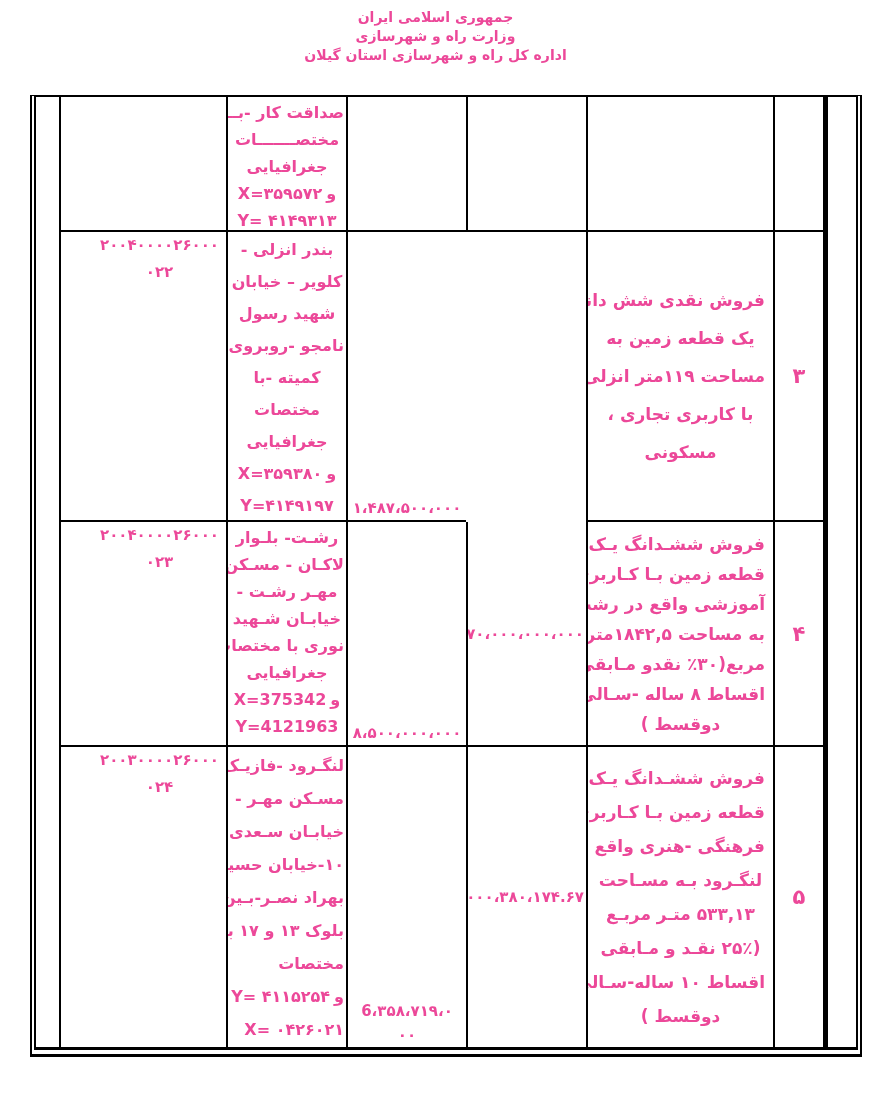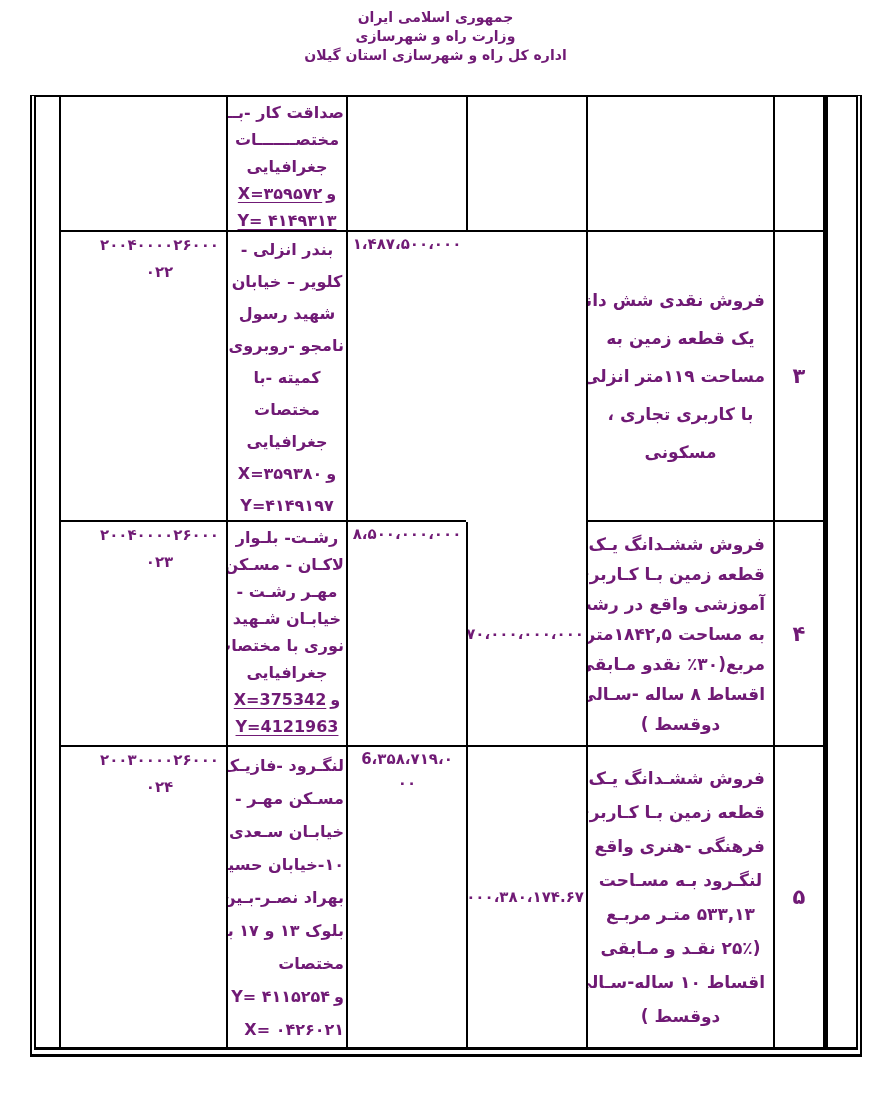--- a/index.html
+++ b/index.html
@@ -1,21 +1,21 @@
 <!DOCTYPE html>
 <html lang="fa"><head>
 <meta charset="utf-8">
 <style>
   html,body{margin:0;padding:0;background:#ffffff;}
   .page{
     position:relative;
     width:871px;height:1104px;
     background:#ffffff;
     font-family:"DejaVu Sans",sans-serif;
-    color:#701a75;
+    color:#ec4899;
     overflow:hidden;
   }
   .doc-header{
     position:absolute;top:8px;left:0;width:100%;
     text-align:center;
     font-weight:bold;
     font-size:14px;
     line-height:19px;
     direction:rtl;
   }
@@ -47,31 +47,31 @@
   .m-r{border-left:5px solid #000;}
   
   .rowA .cell-b, .rowA{ }
   .rA,.r3,.r4{border-bottom:2px solid #000;}
   .m-r,.m-l{border-bottom:none;grid-row:1/5;}
   .m-r{grid-column:1;}
   .m-l{grid-column:8;}
   .col-num{grid-column:2;justify-content:center;font-size:21px;}
   .col-desc{grid-column:3;justify-content:center;font-size:17px;padding:2px 6px;}
   .col-amt1{grid-column:4;justify-content:center;font-size:15px;}
-  .col-amt2{grid-column:5;justify-content:flex-start;font-size:15px;}
+  .col-amt2{grid-column:5;justify-content:flex-end;font-size:15px;}
   .col-loc{grid-column:6;font-size:16px;padding-top:2px;}
   .col-code{grid-column:7;justify-content:flex-start;font-size:15px;line-height:27px;padding-left:32px;}
   .rowA{grid-row:1;}
   .row3{grid-row:2;}
   .row4{grid-row:3;}
   .row5{grid-row:4;}
   .tline{width:100%;text-align:center;direction:rtl;white-space:nowrap;}
   .tline span{margin:0 2px;}
   .ltr{direction:ltr;unicode-bidi:bidi-override;display:inline-block;}
-  .u{text-decoration:underline;text-underline-offset:3px;}
+  .u{text-underline-offset:3px;}
   
   .rA.col-loc .tline{line-height:27px;}
   .row3.col-loc .tline{line-height:32px;}
   .row3.col-desc .tline{line-height:38px;}
   .row4.col-loc .tline{line-height:27px;}
   .row4.col-desc .tline{line-height:30px;}
   .row5.col-loc .tline{line-height:33px;text-align:right;}
   .row5.col-desc .tline{line-height:34px;}
   .col-amt1 .tline,.col-amt2 .tline{line-height:24px;}
   .col-code .tline{line-height:27px;}

